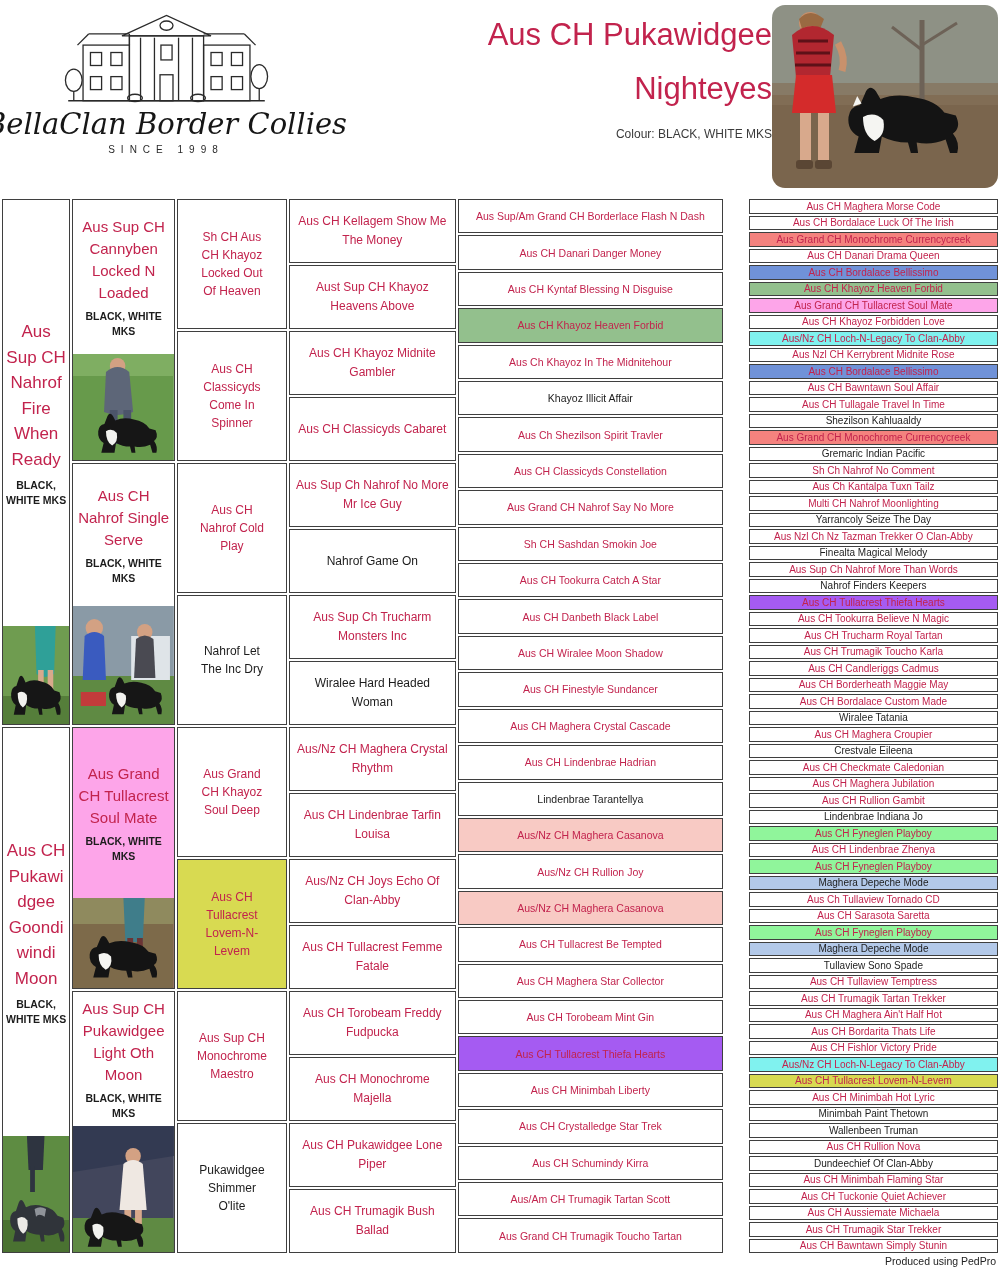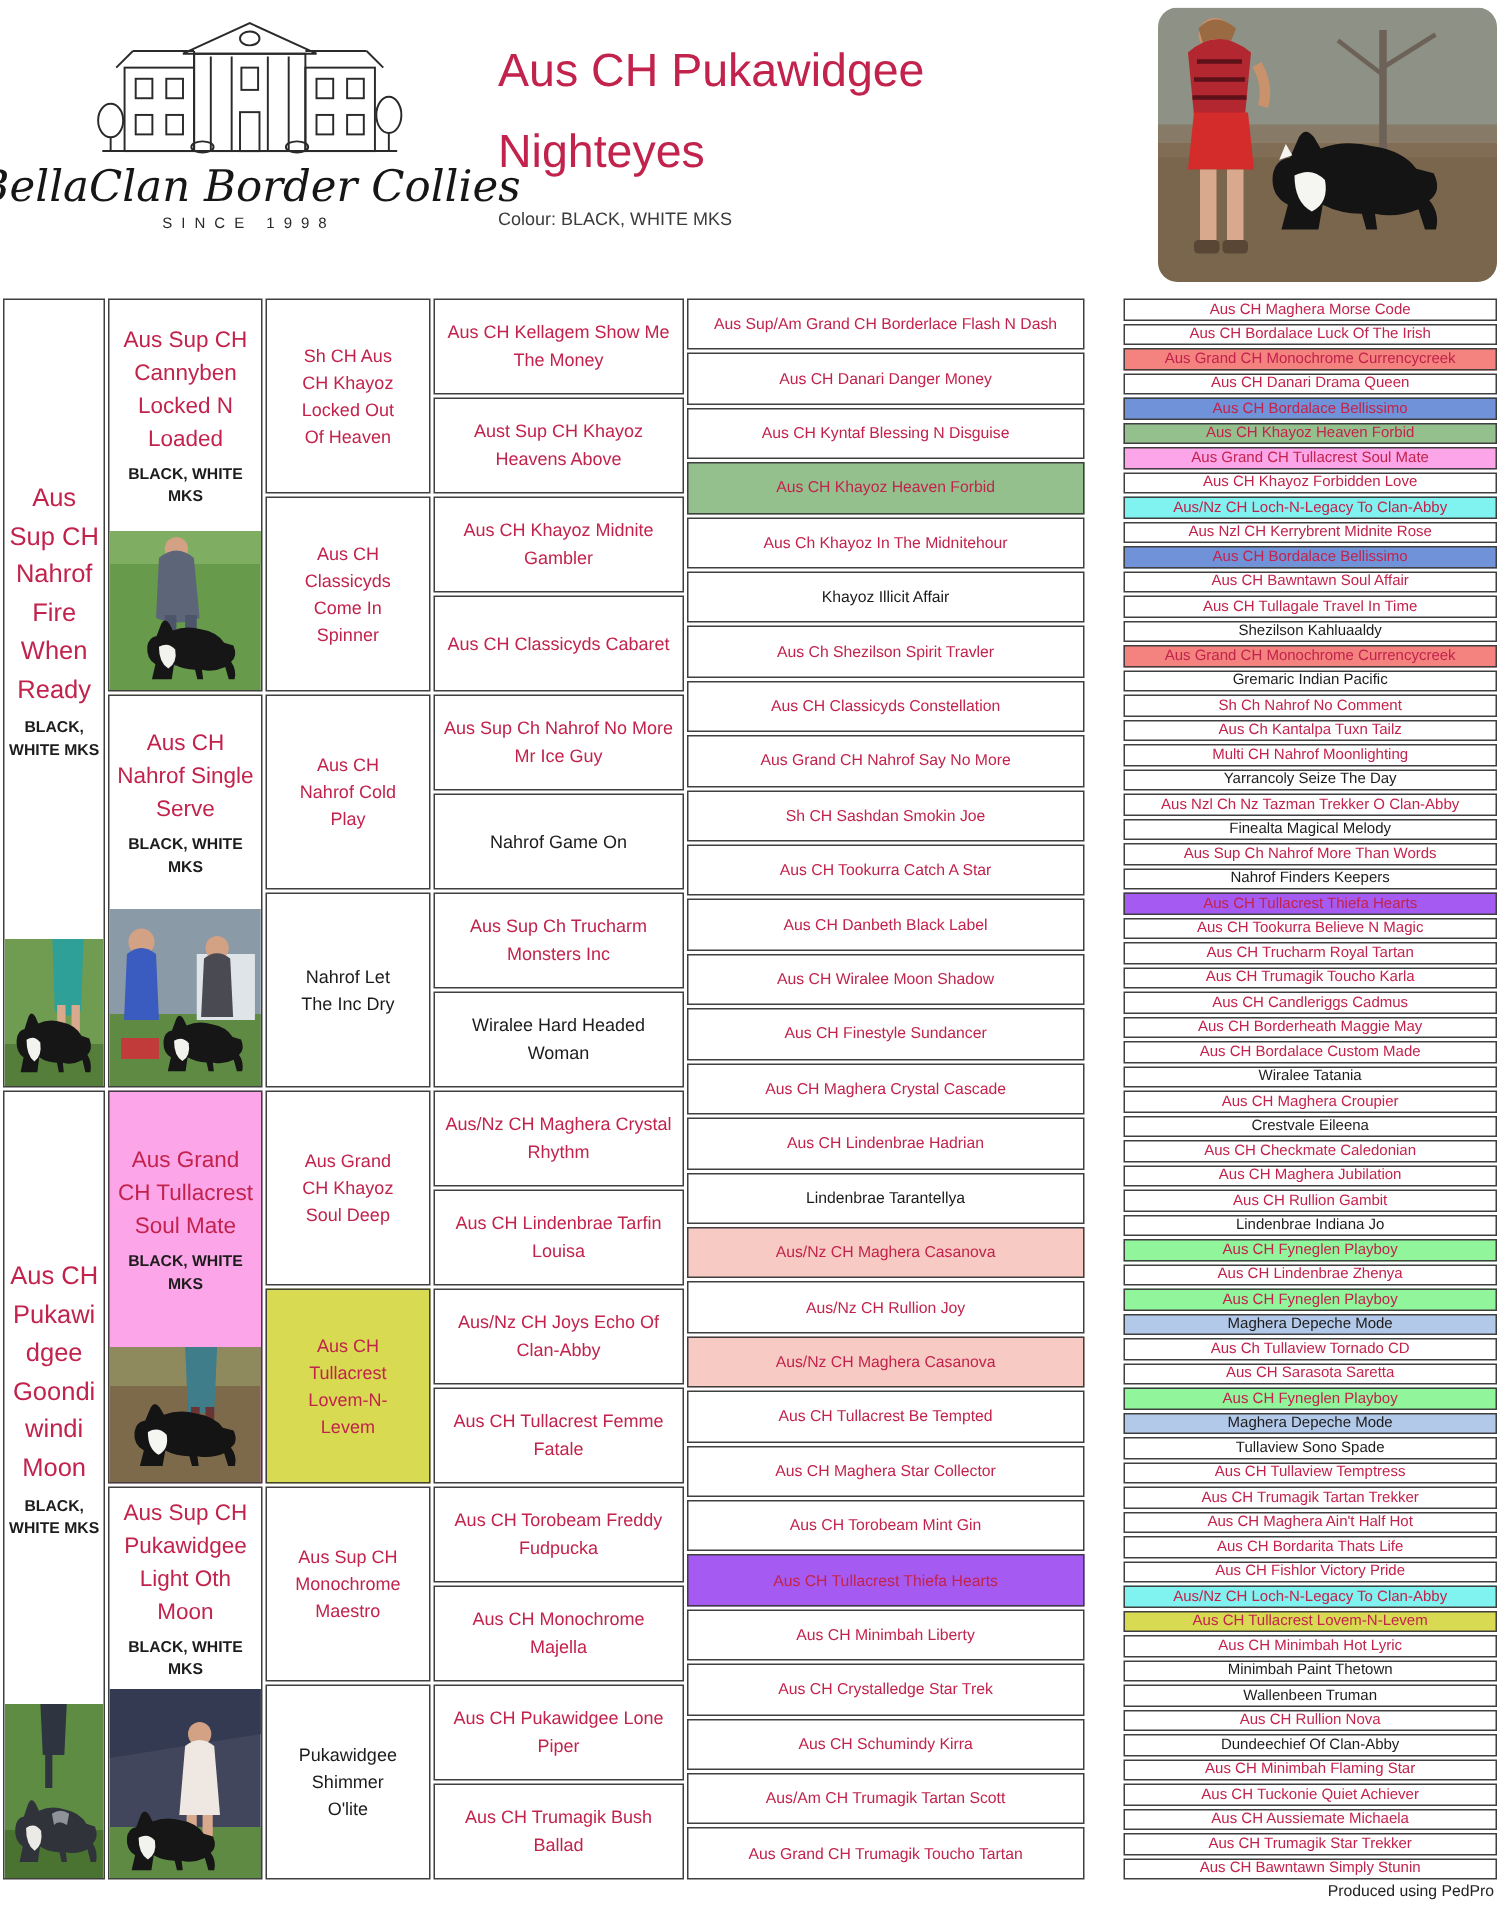--- a/index.html
+++ b/index.html
@@ -10,21 +10,21 @@
   html,body{margin:0;padding:0;background:#fff;}
   body{width:1000px;font-family:"Liberation Sans",sans-serif;}
   .page{position:relative;width:1000px;height:1274px;overflow:hidden;background:#fff;}
 
   
   header{display:flex;height:197px;align-items:flex-start;}
   .logo{width:332px;display:flex;flex-direction:column;align-items:center;padding-top:8px;}
   .logo-house{width:215px;height:102px;}
   .logo-script{font-family:"DejaVu Serif",serif;font-style:italic;font-size:29px;color:#161616;line-height:1;margin-top:0;white-space:nowrap;}
   .logo-since{font-size:10px;letter-spacing:6px;color:#2a2a2a;margin-top:5px;}
-  .title-block{flex:1;text-align:left;padding-top:20px;}
+  .title-block{flex:1;text-align:right;padding-top:8px;}
   .title-line{font-size:31px;color:var(--red);line-height:1.75;}
   .colour-line{font-size:12px;color:#3b3b3b;margin-top:10px;}
   .header-photo{width:226px;height:183px;margin:5px 2px 0 0;border-radius:13px;overflow:hidden;flex:none;}
   .header-photo svg{display:block;width:100%;height:100%;}
 
   
   .pedigree{display:flex;gap:2px;padding:2px;height:1058px;box-sizing:border-box;}
   .col{display:flex;flex-direction:column;gap:2px;height:100%;}
   .c1{width:69px;}.c2{width:104px;border-radius:26px;}.c3{width:111px;}.c4{width:169px;}.c5{width:268px;}.c6{width:252px;margin-left:24px;}
   .cell{flex:1;min-height:0;box-sizing:border-box;border:1px solid var(--border);background:#fff;

